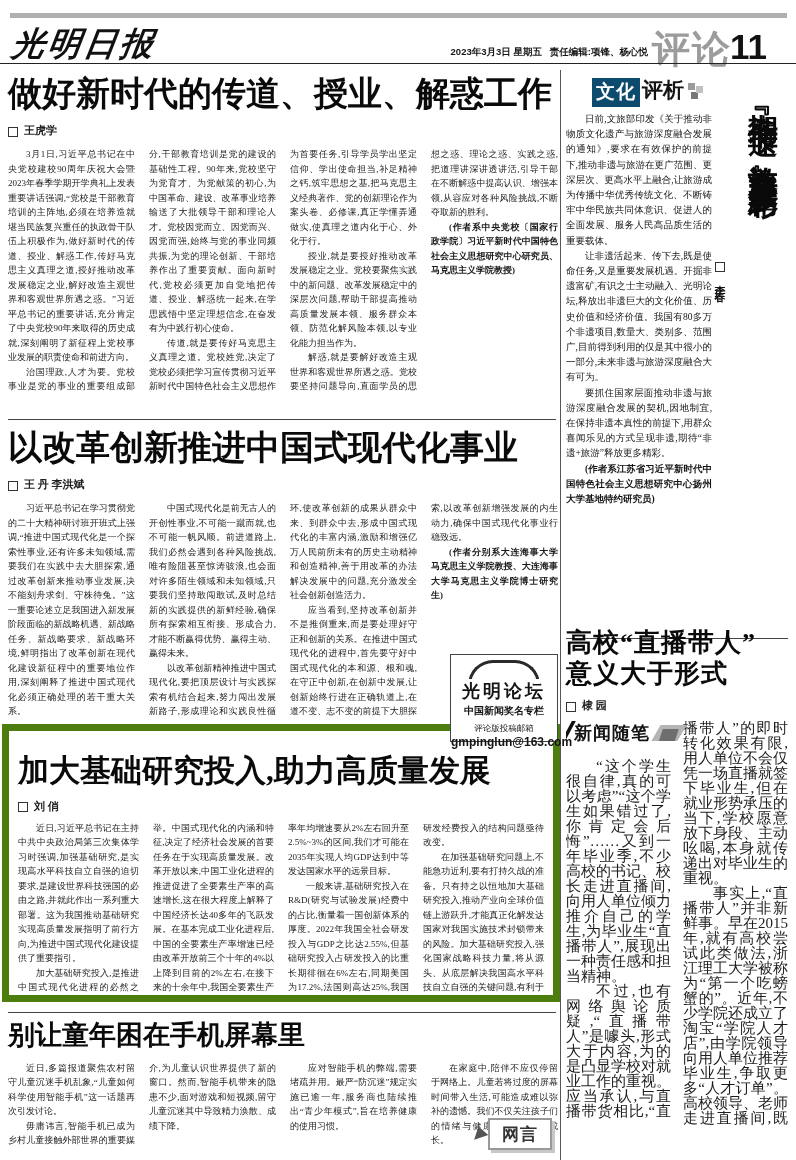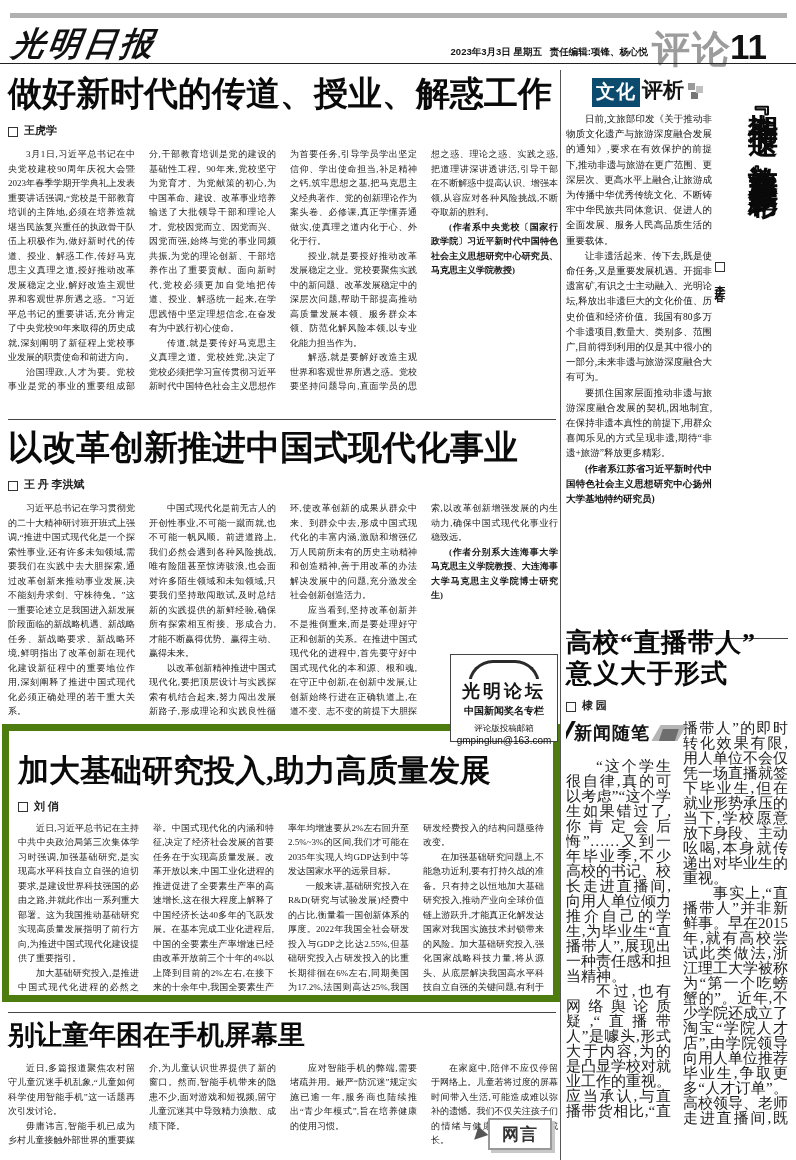--- a/index.html
+++ b/index.html
@@ -47,21 +47,21 @@
 
   
   .forum-box{position:absolute;left:450px;top:626px;width:108px;height:88px;background:#fff;
              border:1px solid #444;box-sizing:border-box;text-align:center;z-index:5;margin-top:28px;}
   .forum-arc{width:66px;height:22px;border:3px solid #2a2a2a;border-bottom:none;
              border-radius:66px 66px 0 0;margin:5px auto -14px auto;}
   .forum-title{font-size:18px;font-weight:bold;letter-spacing:3px;position:relative;background:#fff;
                display:inline-block;padding:0 3px;margin-top:8px;}
   .forum-sub{font-size:10px;font-weight:bold;margin-top:1px;}
   .forum-mail-label{font-size:8.5px;margin-top:5px;}
-  .forum-email{font-size:10px;font-weight:normal;font-family:"Liberation Sans","DejaVu Sans",sans-serif;}
+  .forum-email{font-size:12px;font-weight:bold;font-family:"Liberation Sans","DejaVu Sans",sans-serif;}
 
   
   .wangyan{position:absolute;left:488px;top:1118px;width:60px;height:28px;border:2px solid #999;
            box-shadow:3px 3px 0 #c8c8c8;background:#fff;z-index:5;display:flex;align-items:center;justify-content:center;}
   .wangyan .label{font-size:17px;font-weight:bold;letter-spacing:1px;color:#333;}
   .cursor-icon{position:absolute;left:-14px;top:8px;width:0;height:0;
                border-left:12px solid #555;border-top:5px solid transparent;border-bottom:9px solid transparent;
                transform:rotate(18deg);}
 
   

